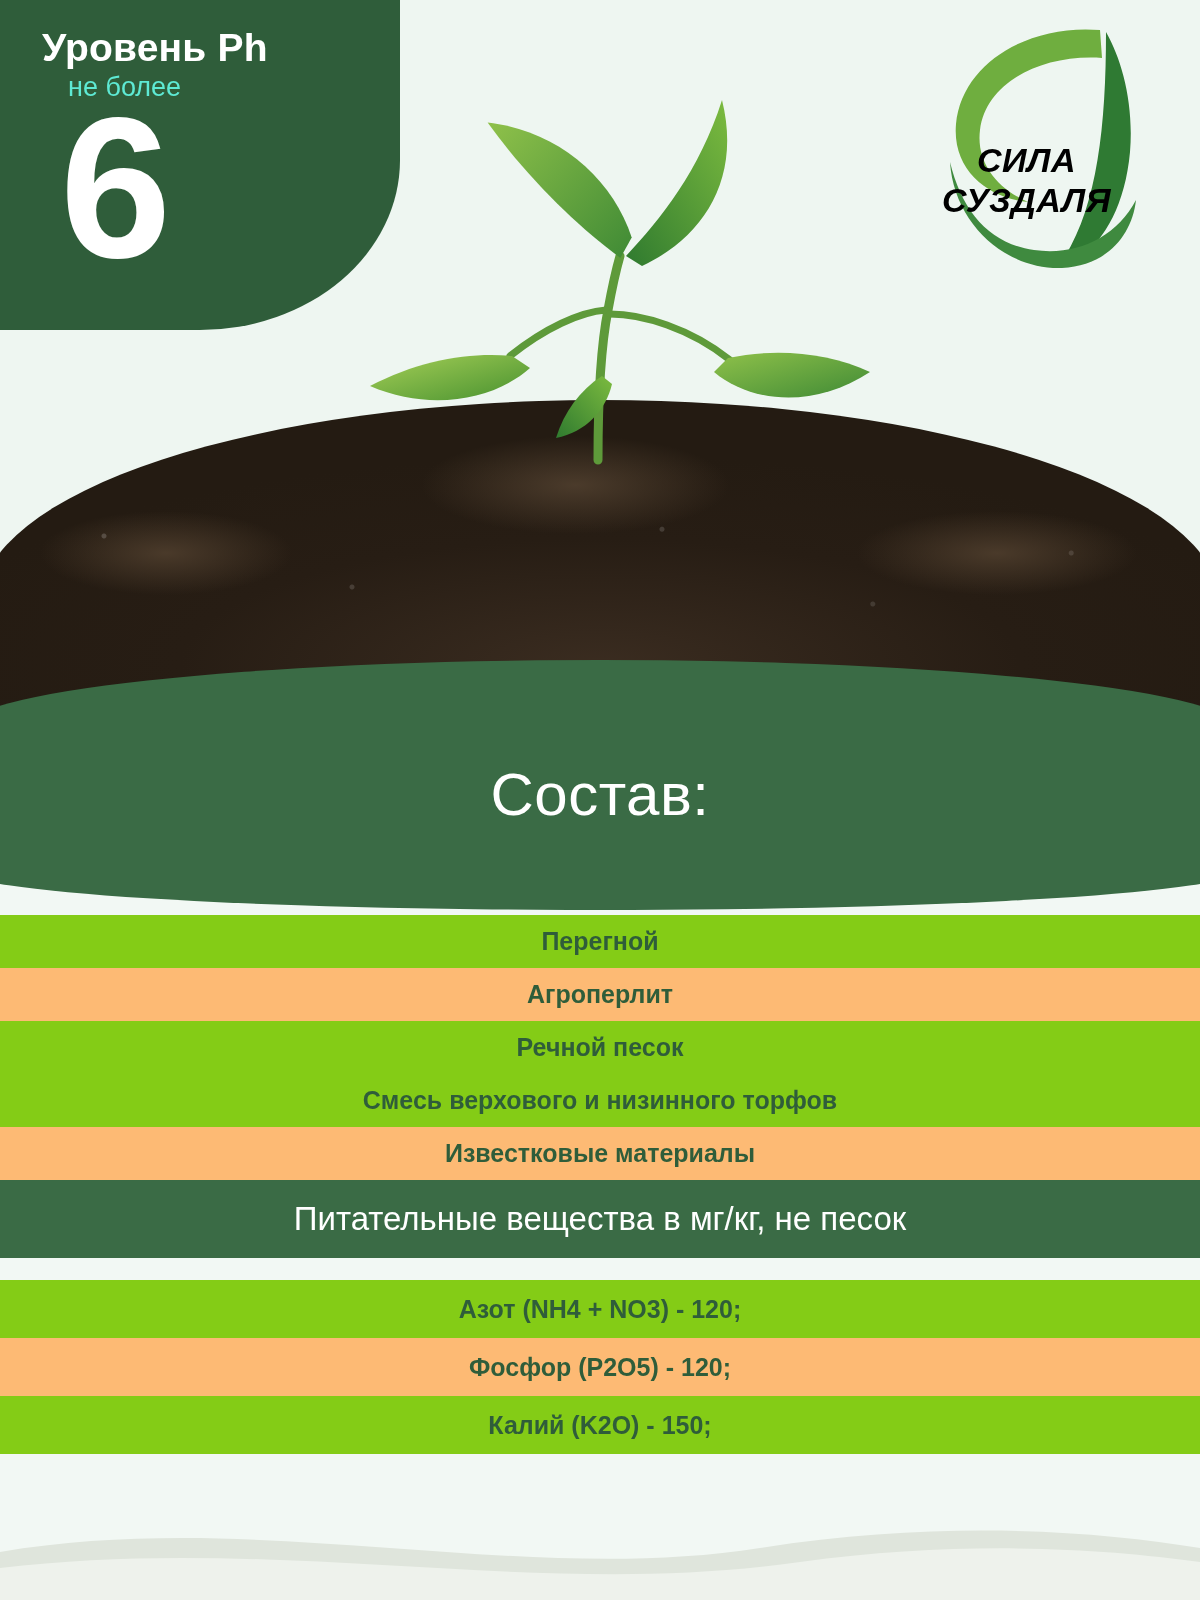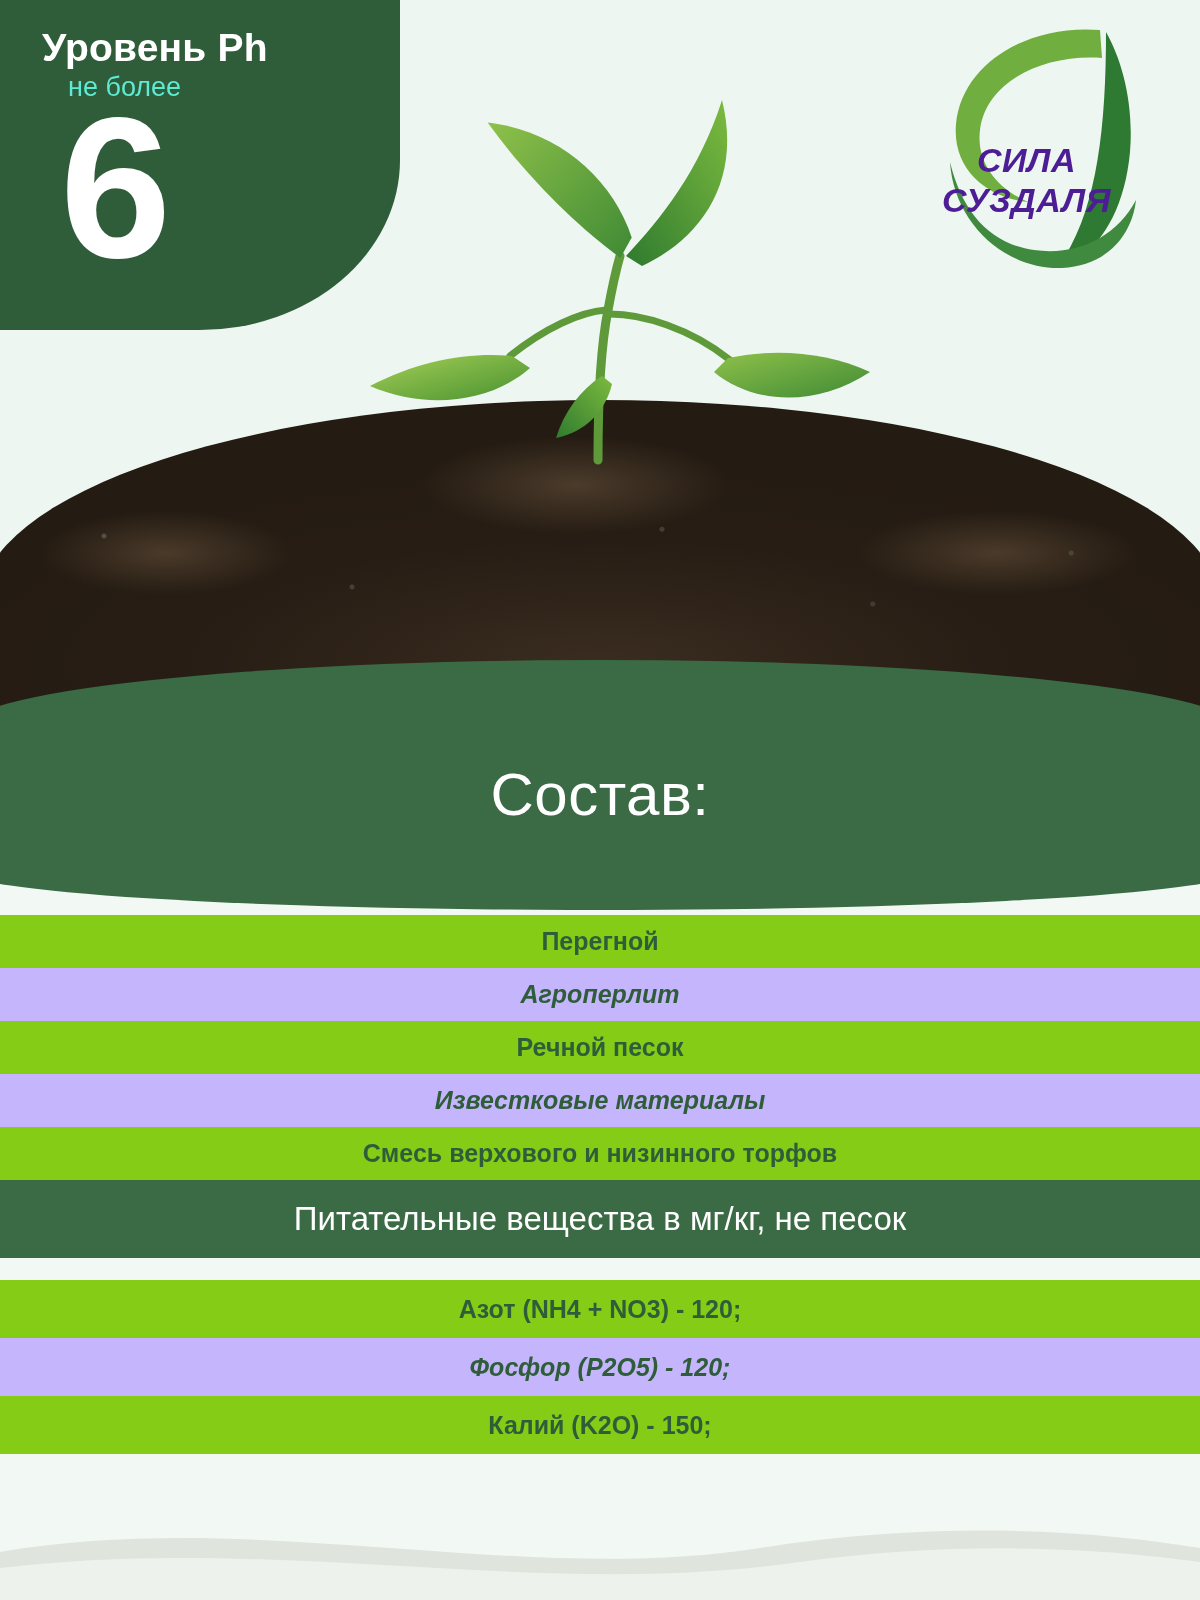--- a/index.html
+++ b/index.html
@@ -77,21 +77,21 @@
   .logo-text {
     position: absolute;
     left: 14px;
     top: 128px;
     width: 205px;
     text-align: center;
     font-style: italic;
     font-weight: bold;
     font-size: 34px;
     line-height: 40px;
-    color: #4c1d95;
+    color: #000000;
     letter-spacing: 0.5px;
   }
   .logo-text .l2 { display: block; text-align: center; }
 
   
   .soil {
     position: absolute;
     left: -20px;
     top: 400px;
     width: 1240px;
@@ -167,21 +167,21 @@
     width: 1200px;
     height: 53px;
     display: flex;
     align-items: center;
     justify-content: center;
     font-size: 25px;
     font-weight: bold;
     color: #2f5d3a;
     background: #84cc16;
   }
-  .row.alt { background: #c4b5fd; font-style: italic; }
+  .row.alt { background: #fdba74; }
   .row.head {
     background: #3a6b45;
     color: #ffffff;
     font-weight: normal;
     font-size: 33px;
     height: 78px;
   }
   .row.spacer { background: #f2f8f4; height: 22px; }
   .row.nutrient { height: 58px; }
 
@@ -258,22 +258,22 @@
   </div>
 
   <div class="banner">
     <div class="banner-title">Состав:</div>
   </div>
 
   <div class="list">
     <div class="row">Перегной</div>
     <div class="row alt">Агроперлит</div>
     <div class="row">Речной песок</div>
+    <div class="row">Смесь верхового и низинного торфов</div>
     <div class="row alt">Известковые материалы</div>
-    <div class="row">Смесь верхового и низинного торфов</div>
 
     <div class="row head">Питательные вещества в мг/кг, не песок</div>
 
     <div class="row spacer"></div>
     <div class="row nutrient">Азот (NH4 + NO3) - 120;</div>
     <div class="row alt nutrient">Фосфор (P2O5) - 120;</div>
     <div class="row nutrient">Калий (K2O) - 150;</div>
   </div>
 
   <svg class="bottom-wave" viewBox="0 0 1200 110" preserveAspectRatio="none">

